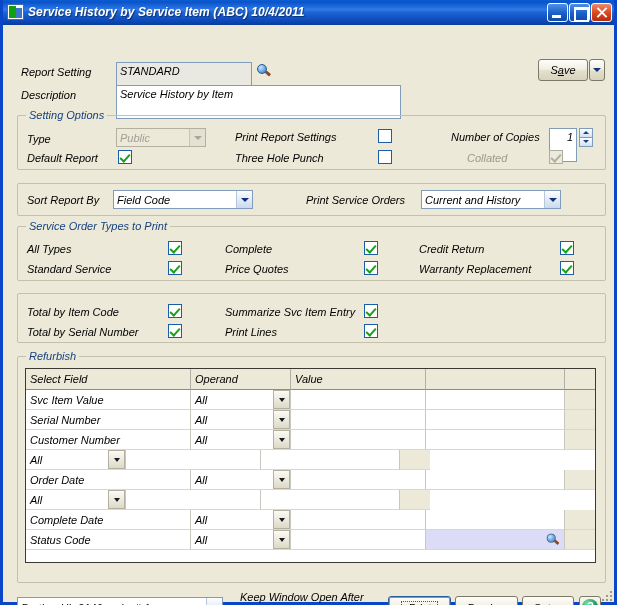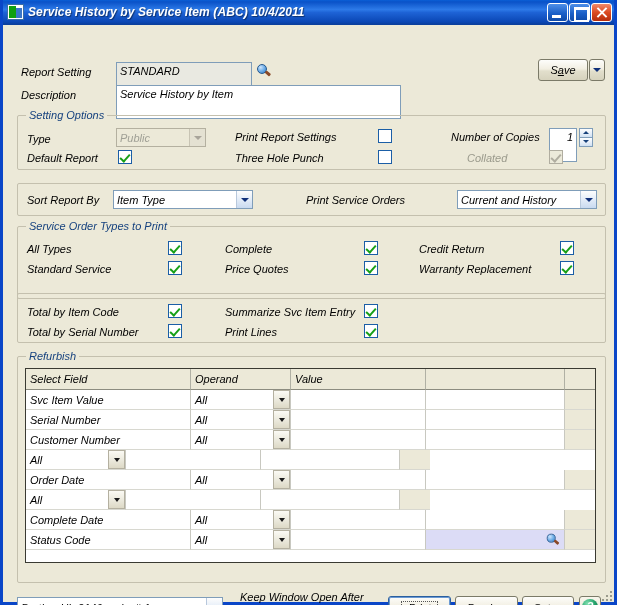--- a/index.html
+++ b/index.html
@@ -256,34 +256,34 @@
       <div>
           <span class="ar-dn"></span>
         </div>
     </div>
     <div class="lbl dim" style="position:absolute;left:448px;top:127px;margin-left:16px;">Collated</div>
     <span class="cb dis on" style="position:absolute;left:546px;top:125px;"></span>
 
     <div class="group" style="left:14px;top:158px;width:589px;height:33px;"></div>
     <div class="lbl" style="position:absolute;left:24px;top:169px;">Sort Report By</div>
     <div class="combo" style="position:absolute;left:110px;top:165px;width:140px;">
-      <span class="txt">Item Type</span>
+      <span class="txt">Field Code</span>
       <span class="arrow">
           <span class="caret"></span>
         </span>
     </div>
     <div class="lbl" style="position:absolute;left:303px;top:169px;">Print Service Orders</div>
-    <div class="combo" style="position:absolute;left:418px;top:165px;width:140px;margin-left:36px;">
+    <div class="combo" style="position:absolute;left:418px;top:165px;width:140px;">
       <span class="txt">Current and History</span>
       <span class="arrow">
           <span class="caret"></span>
         </span>
     </div>
 
-    <div class="group" style="left:14px;top:201px;width:589px;height:73px;">
+    <div class="group" style="left:14px;top:201px;width:589px;height:55px;">
       <div class="cap">Service Order Types to Print</div>
     </div>
     <div class="lbl" style="position:absolute;left:24px;top:218px;">All Types</div>
     <span class="cb on" style="position:absolute;left:165px;top:216px;"></span>
     <div class="lbl" style="position:absolute;left:24px;top:238px;">Standard Service</div>
     <span class="cb on" style="position:absolute;left:165px;top:236px;"></span>
     <div class="lbl" style="position:absolute;left:222px;top:218px;">Complete</div>
     <span class="cb on" style="position:absolute;left:361px;top:216px;"></span>
     <div class="lbl" style="position:absolute;left:222px;top:238px;">Price Quotes</div>
     <span class="cb on" style="position:absolute;left:361px;top:236px;"></span>

